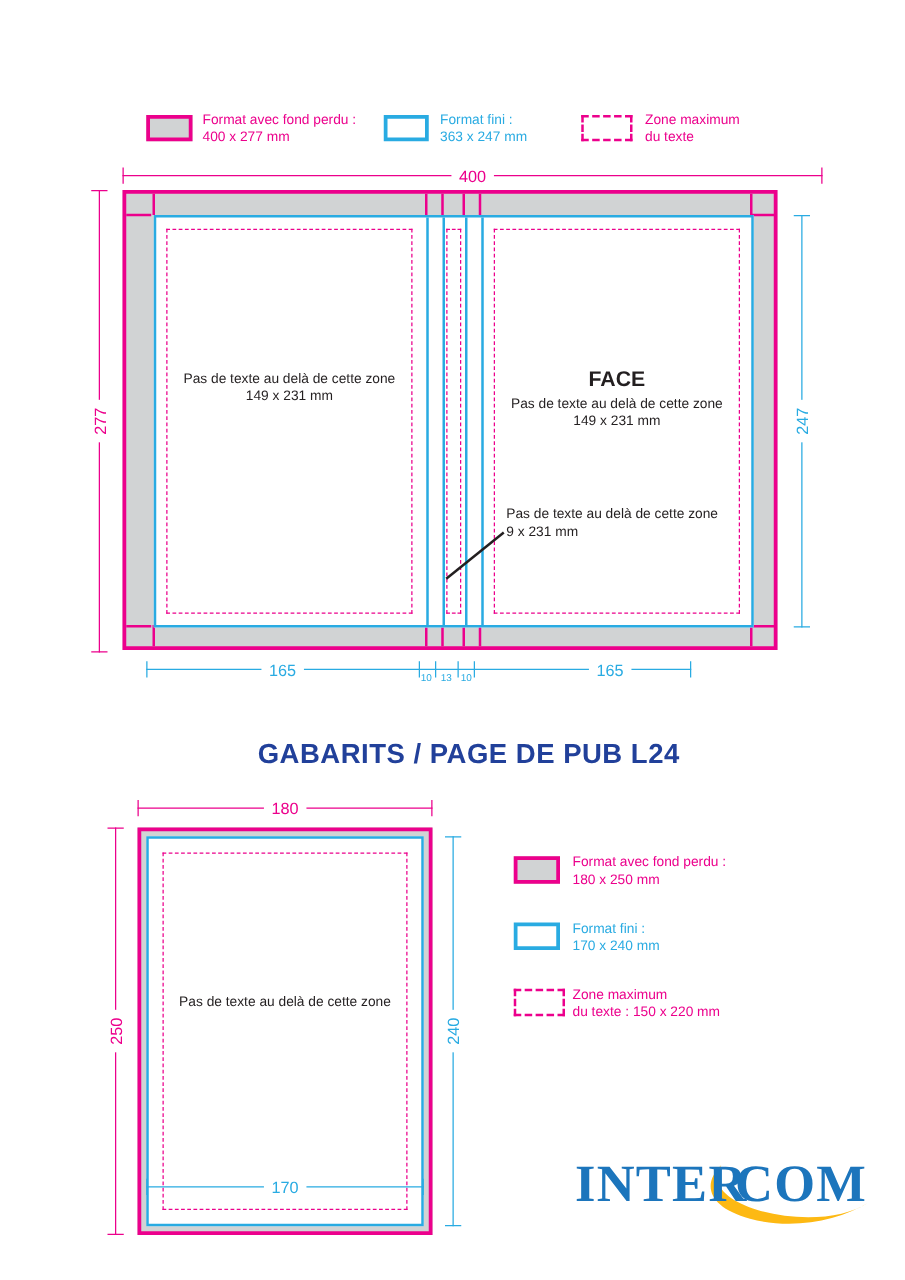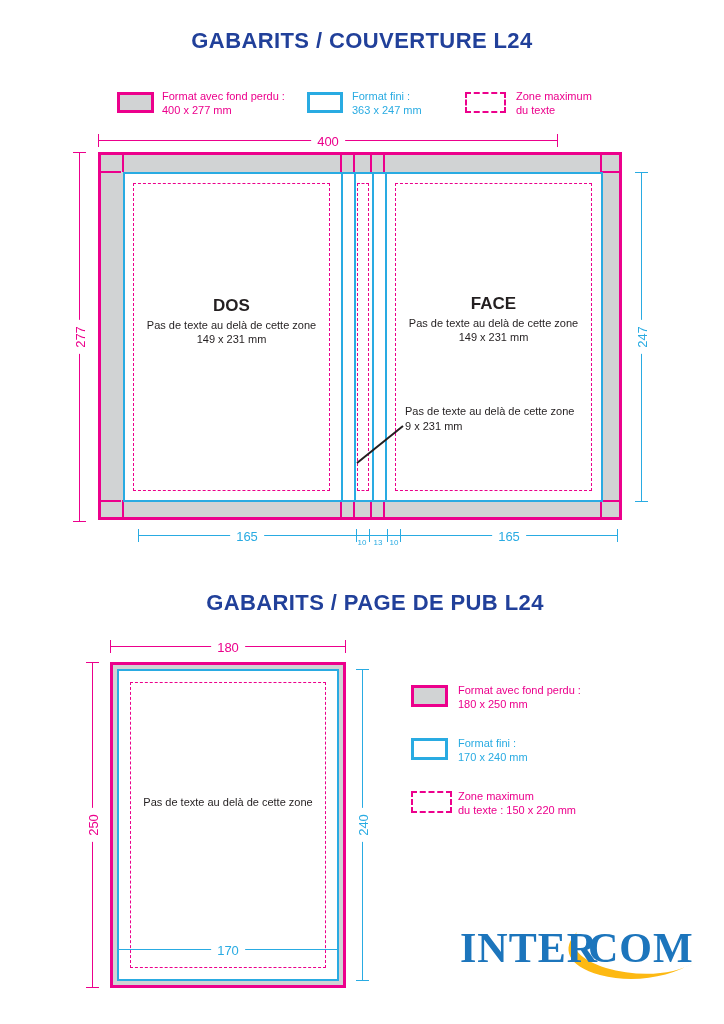--- a/index.html
+++ b/index.html
@@ -50,39 +50,38 @@
     position:absolute;top:4px;font-family:"Liberation Serif", serif;font-weight:bold;
     font-size:42px;color:#1C75BC;letter-spacing:1px;line-height:48px;
   }
   .logo-swoosh{position:absolute;left:98px;top:12px;}
 </style>
 </head>
 <body>
 
 <div class="canvas">
 
-  <div class="sec-title" style="top:28px;">GABARITS / COUVERTURE L24</div>
 
   <div class="swatch bleed" style="left:117px;top:92px;width:37px;height:21px;"></div>
   <div class="leg-text mag" style="left:162px;top:89px;">
     <div>Format avec fond perdu :</div>
     <div>400 x 277 mm</div>
   </div>
   <div class="swatch trim" style="left:307px;top:92px;width:36px;height:21px;"></div>
   <div class="leg-text cyn" style="left:352px;top:89px;">
     <div>Format fini :</div>
     <div>363 x 247 mm</div>
   </div>
   <div class="swatch tz" style="left:465px;top:92px;width:41px;height:21px;"></div>
   <div class="leg-text mag" style="left:516px;top:89px;">
     <div>Zone maximum</div>
     <div>du texte</div>
   </div>
 
-  <div class="dim mag" style="left:98px;top:134px;width:460px;height:13px;">
+  <div class="dim mag" style="left:98px;top:134px;width:560px;height:13px;">
     <div class="dline-h" style="top:6px;left:0;right:0;"></div>
     <div class="dtick-v" style="left:0;top:0;"></div>
     <div class="dtick-v" style="right:0;top:0;"></div>
     <span class="dlabel">400</span>
   </div>
 
   <div class="dim mag" style="left:73px;top:152px;width:13px;height:370px;">
     <div class="dline-v" style="left:6px;top:0;bottom:0;"></div>
     <div class="dtick-h" style="top:0;left:0;"></div>
     <div class="dtick-h" style="bottom:0;left:0;"></div>
@@ -113,21 +112,20 @@
     <div class="fold-line" style="left:216px;"></div>
     <div class="fold-line" style="left:229px;"></div>
     <div class="fold-line" style="left:247px;"></div>
     <div class="fold-line" style="left:260px;"></div>
 
     <div class="dash-zone" style="left:8px;top:9px;width:197px;height:308px;"></div>
     <div class="dash-zone" style="left:232px;top:9px;width:12px;height:308px;"></div>
     <div class="dash-zone" style="left:270px;top:9px;width:197px;height:308px;"></div>
 
     <div class="zone-text" style="left:8px;top:122px;width:197px;">
-      <div class="zt-title">DOS</div>
       <div>Pas de texte au delà de cette zone</div>
       <div>149 x 231 mm</div>
     </div>
 
     <div class="zone-text" style="left:270px;top:120px;width:197px;">
       <div class="zt-title">FACE</div>
       <div>Pas de texte au delà de cette zone</div>
       <div>149 x 231 mm</div>
     </div>
 
@@ -140,21 +138,21 @@
     </svg>
   </div>
 
   <div class="dim cyn" style="left:635px;top:172px;width:13px;height:330px;">
     <div class="dline-v" style="left:6px;top:0;bottom:0;"></div>
     <div class="dtick-h" style="top:0;left:0;"></div>
     <div class="dtick-h" style="bottom:0;left:0;"></div>
     <span class="dlabel dlabel-rot">247</span>
   </div>
 
-  <div class="dim cyn" style="left:138px;top:528px;width:480px;height:20px;text-align:right;">
+  <div class="dim cyn" style="left:117px;top:528px;width:436px;height:20px;text-align:right;">
     <div class="dline-h" style="top:7px;left:0;right:0;"></div>
     <div class="dtick-v" style="left:0;top:1px;"></div>
     <div class="dtick-v" style="left:218px;top:1px;"></div>
     <div class="dtick-v" style="left:231px;top:1px;"></div>
     <div class="dtick-v" style="left:249px;top:1px;"></div>
     <div class="dtick-v" style="left:262px;top:1px;"></div>
     <div class="dtick-v" style="right:0;top:1px;"></div>
     <span class="dlabel" style="left:109px;top:8px;">165</span>
     <span class="dlabel" style="left:371px;top:8px;">165</span>
     <span class="dlabel-sm" style="left:224px;top:10px;">10</span>

